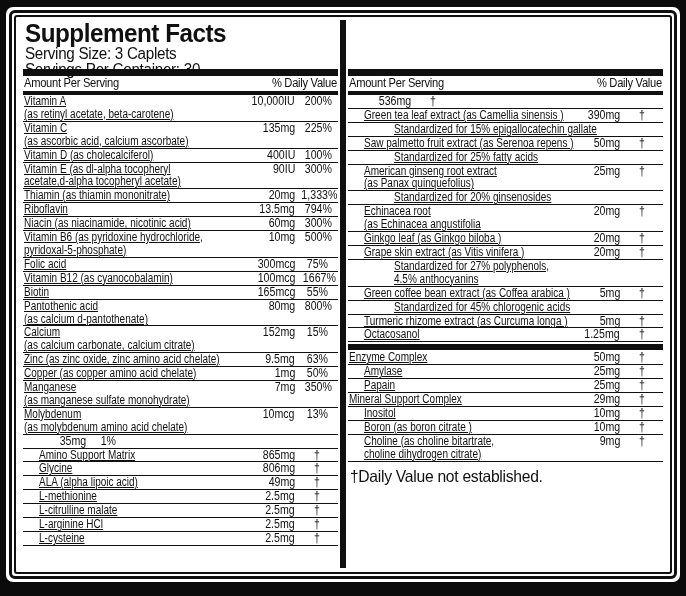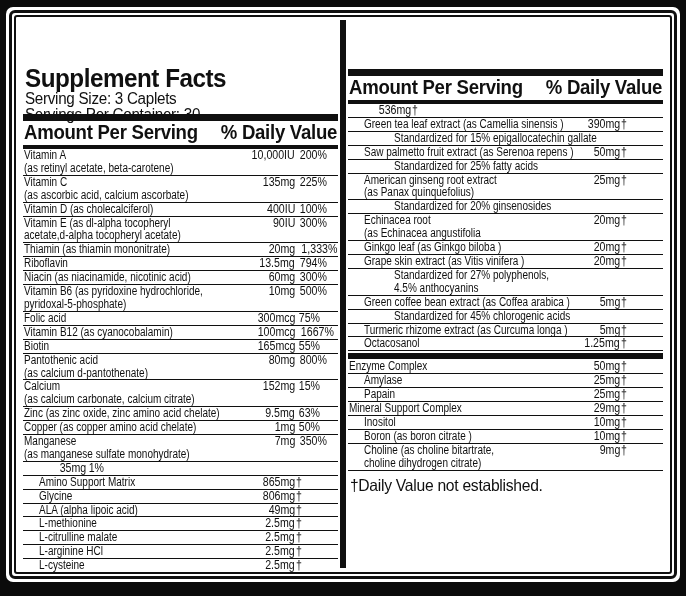--- a/index.html
+++ b/index.html
@@ -10,38 +10,38 @@
     color:#101010;
     padding:7px 6px 14px 6px;
   }
   .mat { background:#ffffff; width:100%; height:100%; padding:3px; border-radius:7px; }
   .frame1 { border:3px solid #101010; border-radius:6px; width:100%; height:100%; padding:2px; }
   .frame2 { border:2px solid #101010; border-radius:3px; width:100%; height:100%; padding:3px 7px 4px 7px; overflow:hidden; }
   .content { display:flex; width:100%; height:100%; font-size:12.5px; }
   .col { flex:1 1 0; display:flex; flex-direction:column; min-width:0; }
   .divider { width:4px; border-left:3px solid #101010; border-right:3px solid #101010; margin:0 2px; align-self:stretch; }
 
-  .title-block { height:49px; padding:1px 0 0 2px;margin-top:45px; }
+  .title-block { height:49px; padding:1px 0 0 2px; }
   .app-title { font-size:25px; font-weight:bold; line-height:1.0; letter-spacing:-0.5px;
                transform:scaleX(0.97); transform-origin:0 0; white-space:nowrap; }
   .serving-line { font-size:16px; line-height:1.03; letter-spacing:-0.3px;
                   transform:scaleX(0.95); transform-origin:0 0; white-space:nowrap; }
 
   .col-head { display:flex; justify-content:space-between; align-items:flex-end;
               border-top:7px solid #101010; border-bottom:4px solid #101010;
-              font-weight:bold; font-size:20px; padding:0 1px 1px 1px; letter-spacing:-0.3px; }
+              font-weight:normal; font-size:12px; padding:0 1px 1px 1px; letter-spacing:-0.3px; }
   .col-head .hl { transform:scaleX(0.93); transform-origin:0 100%; white-space:nowrap; }
   .col-head .hr { transform:scaleX(0.93); transform-origin:100% 100%; white-space:nowrap; }
 
-  .rows { display:block; }
+  .rows { display:block;text-decoration:underline; }
   .row { display:flex; align-items:flex-start; border-bottom:1.3px solid #101010; padding:0 1px; }
   .row .nm { flex:1 1 auto; min-width:0; overflow:visible; }
   .cname { display:block; white-space:nowrap; transform:scaleX(0.8); transform-origin:0 0; line-height:12.9px; }
   .amt { width:62px; flex:0 0 auto; text-align:right; white-space:nowrap; line-height:12.9px; }
-  .dv  { width:42px; flex:0 0 auto; text-align:left; white-space:nowrap; line-height:12.9px; }
+  .dv  { width:42px; flex:0 0 auto; text-align:center; white-space:nowrap; line-height:12.9px; }
   .cval { display:inline-block; transform:scaleX(0.85); transform-origin:100% 0; }
   .indent1 > .nm { padding-left:15px; }
   .indent2 > .nm { padding-left:45px; }
   .tbar { height:6px; background:#101010; margin:1.5px 0; }
   .spacer { height:49px; }
   .footnote { font-size:16.5px; padding:5px 0 0 2px; letter-spacing:-0.3px;
               transform:scaleX(0.95); transform-origin:0 0; white-space:nowrap; }
 </style>
 </head>
 <body>
@@ -175,20 +175,28 @@
               </div>
               <div class="row indent0">
                 <div class="nm">
                   <span class="cname">Manganese</span>
                   <span class="cname">(as manganese sulfate monohydrate)</span>
                 </div>
                 <div class="amt"><span class="cval">7mg</span></div>
                 <div class="dv"><span class="cval">350%</span></div>
               </div>
               <div class="row indent0">
+                <div class="nm">
+                  <span class="cname">Molybdenum</span>
+                  <span class="cname">(as molybdenum amino acid chelate)</span>
+                </div>
+                <div class="amt"><span class="cval">10mcg</span></div>
+                <div class="dv"><span class="cval">13%</span></div>
+              </div>
+              <div class="row indent0">
                 <div class="amt"><span class="cval">35mg</span></div>
                 <div class="dv"><span class="cval">1%</span></div>
               </div>
               <div class="row indent1">
                 <div class="nm">
                   <span class="cname">Amino Support Matrix</span>
                 </div>
                 <div class="amt"><span class="cval">865mg</span></div>
                 <div class="dv"><span class="cval">†</span></div>
               </div>

